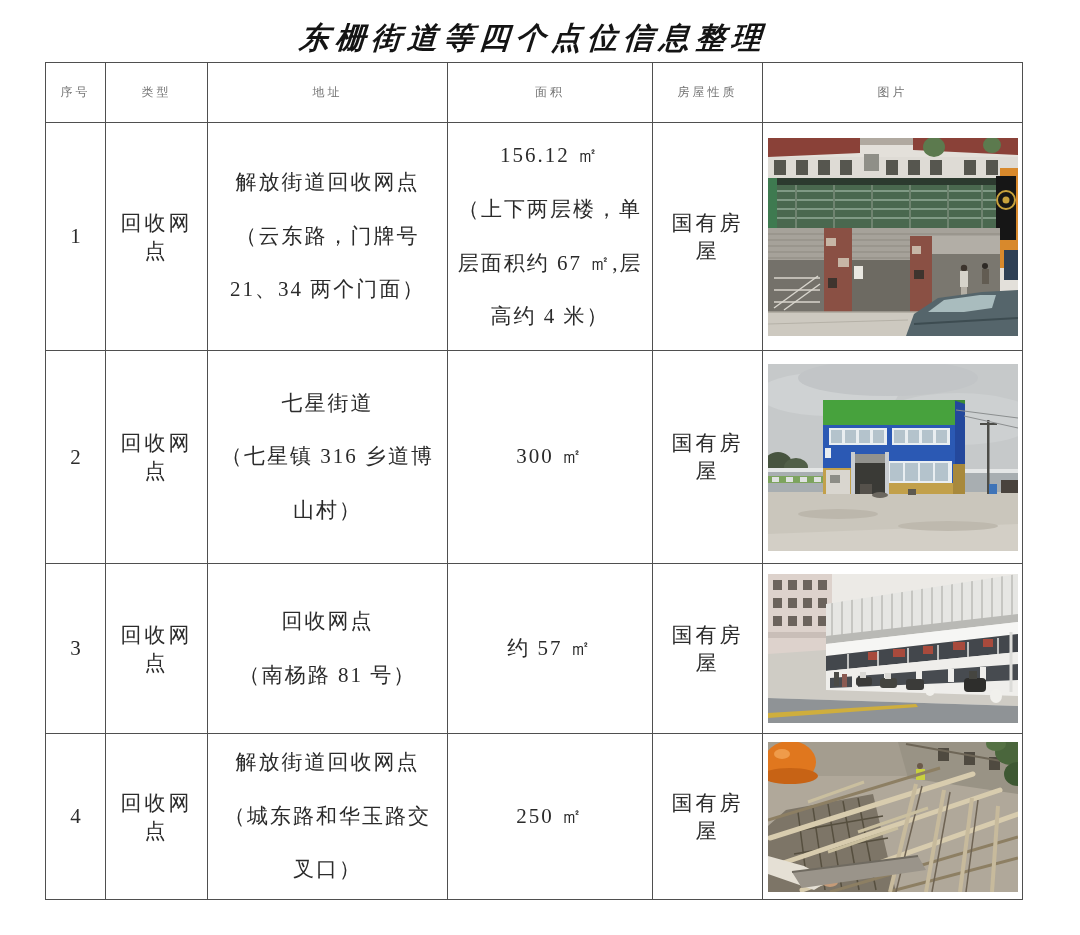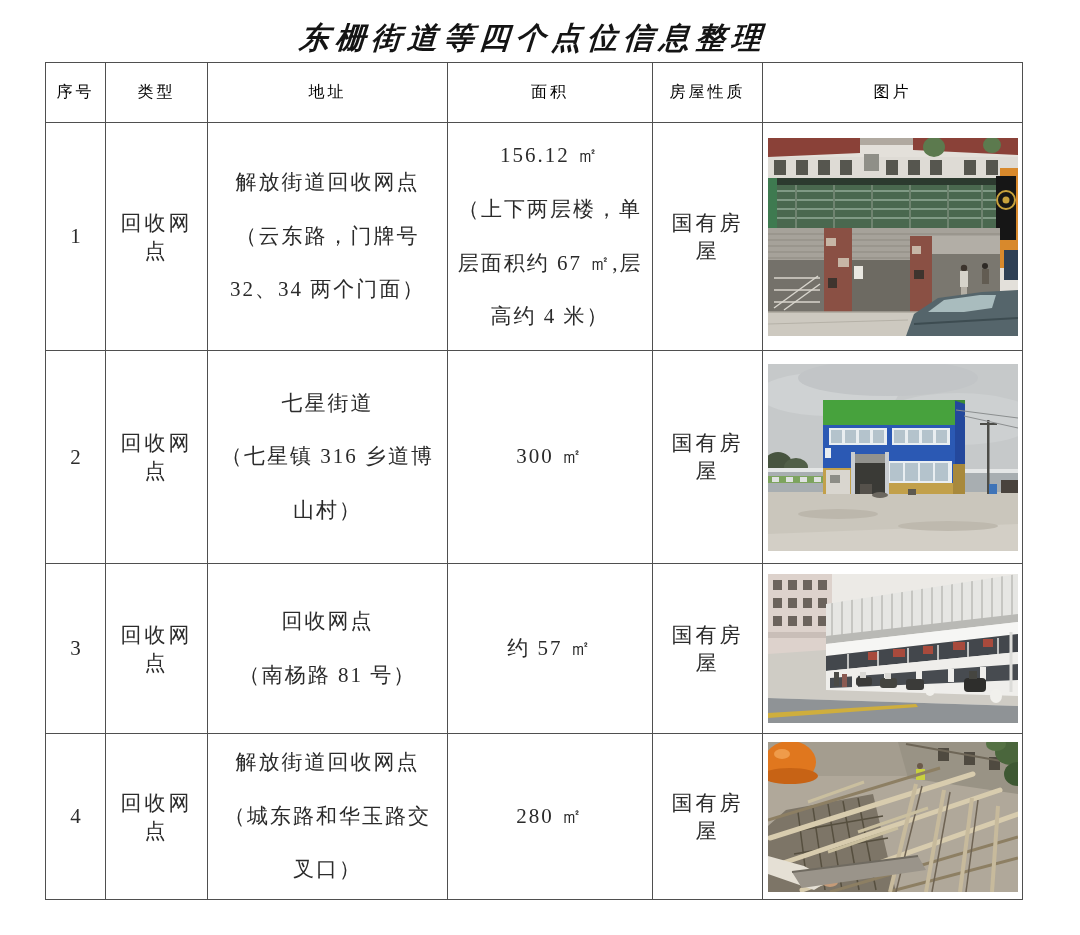--- a/index.html
+++ b/index.html
@@ -21,21 +21,21 @@
     position: absolute; top: 62px; left: 45px; width: 977px;
     border-collapse: collapse; table-layout: fixed;
   }
   th, td {
     border: 1px solid #4f4f4f;
     text-align: center; vertical-align: middle;
     font-size: 21px; font-weight: normal;
     padding: 2px 8px;
   }
   thead tr { height: 60px; }
-  thead th { font-size: 16px; letter-spacing: 3px; color: #000000; }
+  thead th { font-size: 12px; letter-spacing: 3px; color: #737373; }
   tr.r1 { height: 228px; }
   tr.r2 { height: 213px; }
   tr.r3 { height: 170px; }
   tr.r4 { height: 166px; }
   .zh { letter-spacing: 3px; }
   .line { line-height: 2.55; letter-spacing: 2px; }
   td.photo-cell { padding: 0; }
   figure.photo { display: flex; justify-content: center; align-items: center; }
   svg.ph { display: block; }
 </style>
@@ -63,21 +63,21 @@
       <th>图片</th>
     </tr>
   </thead>
   <tbody>
 
     <tr class="r1">
       <td><span>1</span></td>
       <td class="zh"><span>回收网点</span></td>
       <td>
         <div class="line">解放街道回收网点</div>
-        <div class="line">（云东路，门牌号 32、34 两个门面）</div>
+        <div class="line">（云东路，门牌号 21、34 两个门面）</div>
       </td>
       <td>
         <div class="line">156.12 ㎡</div>
         <div class="line">（上下两层楼，单层面积约 67 ㎡,层高约 4 米）</div>
       </td>
       <td class="zh"><span>国有房屋</span></td>
       <td class="photo-cell">
         <figure class="photo" aria-label="storefront-under-renovation-green-scaffold-mesh-photo">
           <svg class="ph" width="250" height="198" viewBox="0 0 250 198">
             <rect width="250" height="198" fill="#e3e0da"></rect>
@@ -349,21 +349,21 @@
     </tr>
 
     <tr class="r4">
       <td><span>4</span></td>
       <td class="zh"><span>回收网点</span></td>
       <td>
         <div class="line">解放街道回收网点</div>
         <div class="line">（城东路和华玉路交叉口）</div>
       </td>
       <td>
-        <div class="line">280 ㎡</div>
+        <div class="line">250 ㎡</div>
       </td>
       <td class="zh"><span>国有房屋</span></td>
       <td class="photo-cell">
         <figure class="photo" aria-label="construction-site-wooden-formwork-photo">
           <svg class="ph" width="250" height="150" viewBox="0 0 250 150">
             <rect width="250" height="150" fill="#b0a89a"></rect>
             <rect x="0" y="0" width="250" height="34" fill="#a49d8f"></rect>
             <polygon points="130,0 250,0 250,52 140,36" fill="#999385"></polygon>
             <g fill="#4f4a40">
               <rect x="170" y="6" width="11" height="13"></rect>

